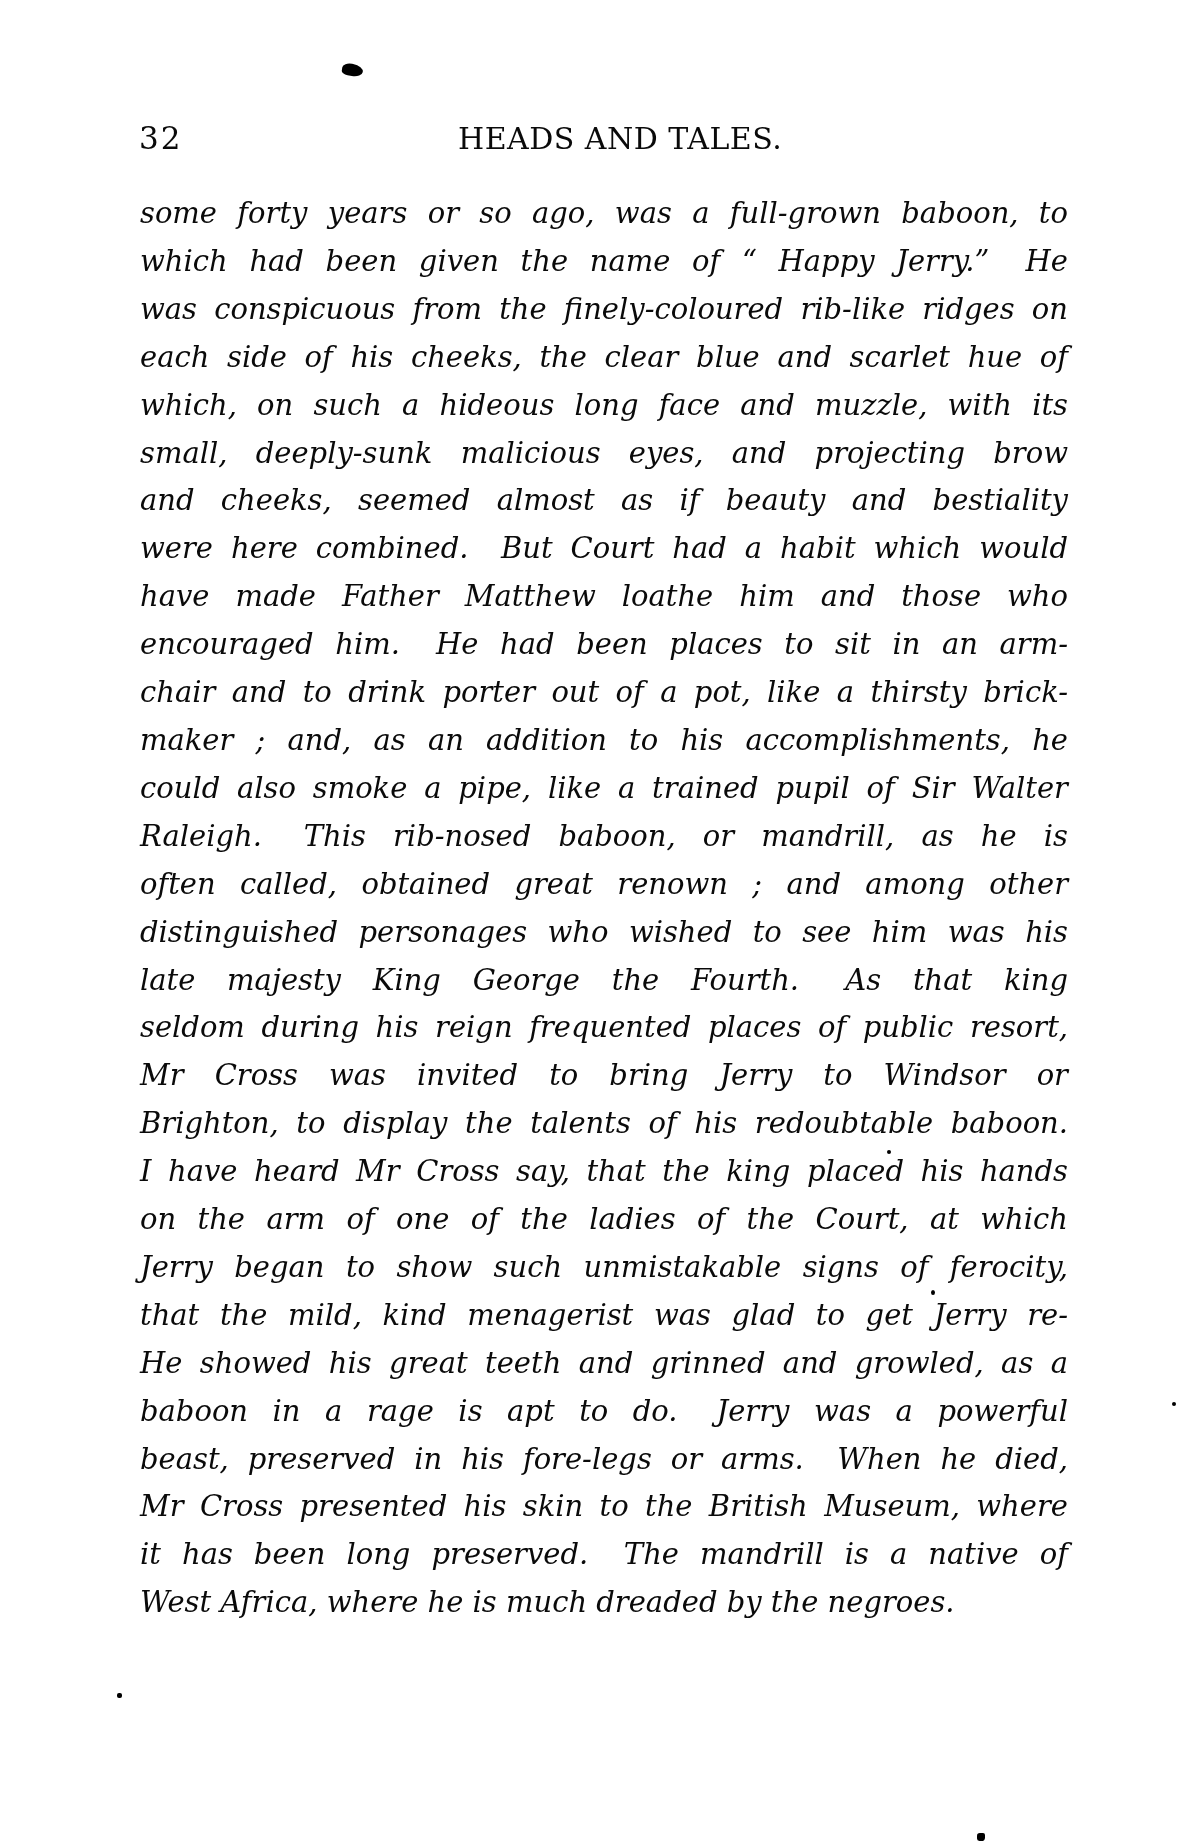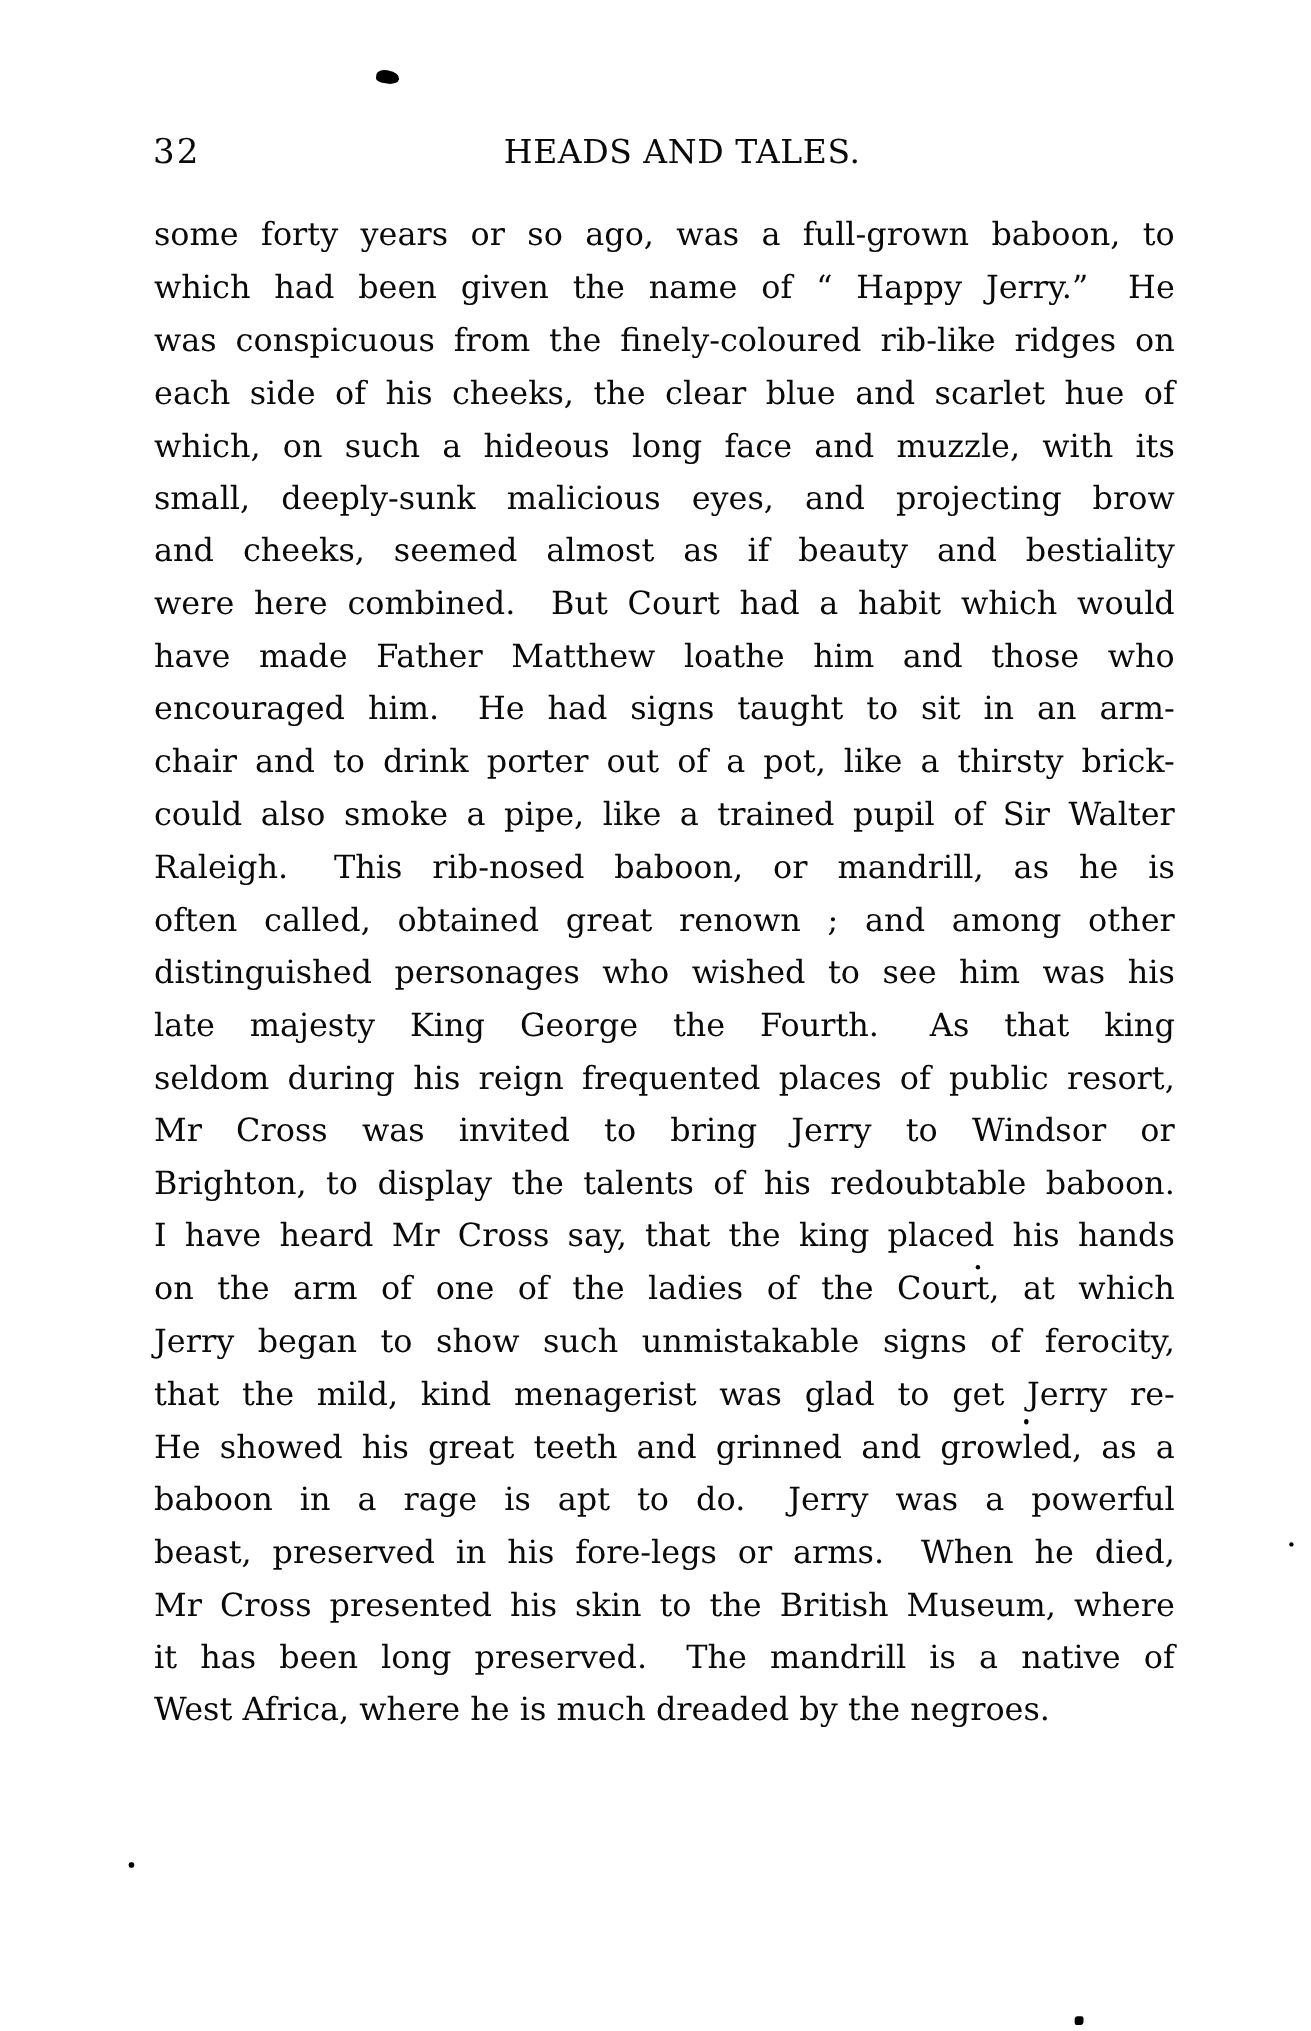--- a/index.html
+++ b/index.html
@@ -39,20 +39,21 @@
     left: 140px;
     top: 190px;
     width: 928px;
     font-size: 29px;
     line-height: 47.9px;
   }
   .text-line {
     text-align: justify;
     text-align-last: justify;
     text-justify: inter-word;
+    font-style: italic;
   }
   .text-line.last {
     text-align-last: left;
   }
   
   .artifact {
     position: absolute;
     background: #000000;
   }
   .ink-blot {
@@ -113,22 +114,23 @@
   <div class="body-text">
       <div class="text-line">some forty years or so ago, was a full-grown baboon, to</div>
       <div class="text-line">which had been given the name of “ Happy Jerry.”  He</div>
       <div class="text-line">was conspicuous from the finely-coloured rib-like ridges on</div>
       <div class="text-line">each side of his cheeks, the clear blue and scarlet hue of</div>
       <div class="text-line">which, on such a hideous long face and muzzle, with its</div>
       <div class="text-line">small, deeply-sunk malicious eyes, and projecting brow</div>
       <div class="text-line">and cheeks, seemed almost as if beauty and bestiality</div>
       <div class="text-line">were here combined.  But Court had a habit which would</div>
       <div class="text-line">have made Father Matthew loathe him and those who</div>
-      <div class="text-line">encouraged him.  He had signs taught to sit in an arm-</div>
+      <div class="text-line">encouraged him.  He had been places to sit in an arm-</div>
       <div class="text-line">chair and to drink porter out of a pot, like a thirsty brick-</div>
+      <div class="text-line">maker ; and, as an addition to his accomplishments, he</div>
       <div class="text-line">could also smoke a pipe, like a trained pupil of Sir Walter</div>
       <div class="text-line">Raleigh.  This rib-nosed baboon, or mandrill, as he is</div>
       <div class="text-line">often called, obtained great renown ; and among other</div>
       <div class="text-line">distinguished personages who wished to see him was his</div>
       <div class="text-line">late majesty King George the Fourth.  As that king</div>
       <div class="text-line">seldom during his reign frequented places of public resort,</div>
       <div class="text-line">Mr Cross was invited to bring Jerry to Windsor or</div>
       <div class="text-line">Brighton, to display the talents of his redoubtable baboon.</div>
       <div class="text-line">I have heard Mr Cross say, that the king placed his hands</div>
       <div class="text-line">on the arm of one of the ladies of the Court, at which</div>

